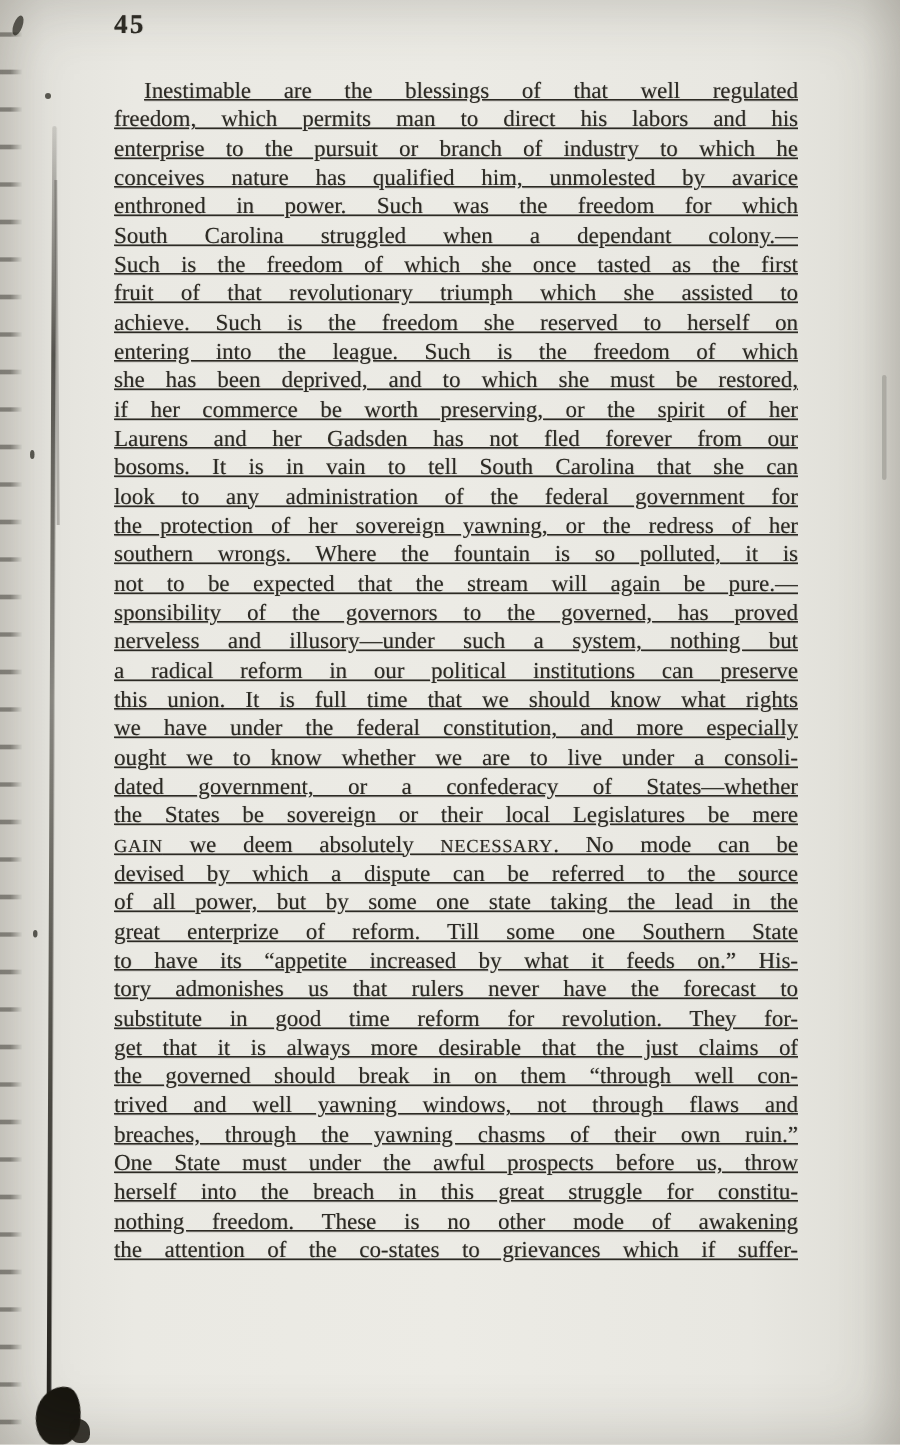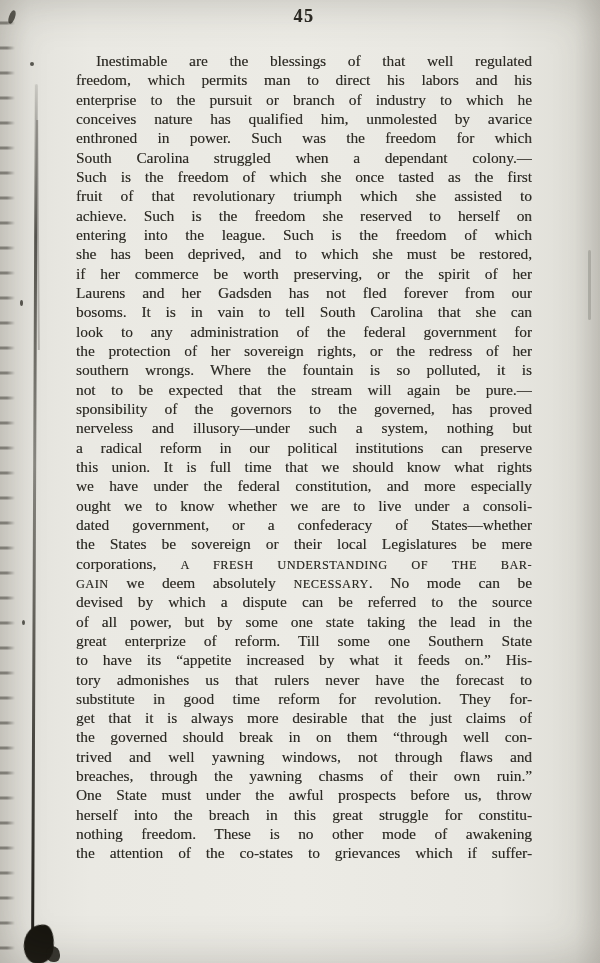--- a/index.html
+++ b/index.html
@@ -17,33 +17,34 @@
       #ecebe5 300px, #e8e7e1 500px, #e0dfd8 575px, #d3d1ca 600px);
   }
   .vignette {
     position: absolute; inset: 0;
     box-shadow: inset 0 0 45px rgba(70, 66, 55, 0.28);
     pointer-events: none;
   }
   .page-number {
     position: absolute;
     top: 6px; left: 76px; width: 456px;
-    text-align: center;
+    text-align: left;
     font-weight: bold;
     font-size: 18px;
     letter-spacing: 1.5px;
     color: var(--ink, #2c2a24);
     text-shadow: 0.3px 0.3px 0.6px rgba(44,42,36,0.55);
   }
   .page-body {
     position: absolute;
     top: 51px; left: 76px; width: 456px;
     color: var(--ink, #2c2a24);
     font-size: 15.3px;
     text-shadow: 0.3px 0.3px 0.6px rgba(44,42,36,0.45);
+    text-decoration: underline;
   }
   .line {
     height: 19.33px;
     line-height: 19.33px;
     text-align: justify;
     text-align-last: justify;
     overflow: hidden;
     white-space: normal;
   }
   .line.indent { text-indent: 20px; }
@@ -126,32 +127,31 @@
     <div class="line"><span>South Carolina struggled when a dependant colony.—</span></div>
     <div class="line"><span>Such is the freedom of which she once tasted as the first</span></div>
     <div class="line"><span>fruit of that revolutionary triumph which she assisted to</span></div>
     <div class="line"><span>achieve.  Such is the freedom she reserved to herself on</span></div>
     <div class="line"><span>entering into the league.  Such is the freedom of which</span></div>
     <div class="line"><span>she has been deprived, and to which she must be restored,</span></div>
     <div class="line"><span>if her commerce be worth preserving, or the spirit of her</span></div>
     <div class="line"><span>Laurens and her Gadsden has not fled forever from our</span></div>
     <div class="line"><span>bosoms.  It is in vain to tell South Carolina that she can</span></div>
     <div class="line"><span>look to any administration of the federal government for</span></div>
-    <div class="line"><span>the protection of her sovereign rights, or the redress of her</span></div>
+    <div class="line"><span>the protection of her sovereign yawning, or the redress of her</span></div>
     <div class="line"><span>southern wrongs.  Where the fountain is so polluted, it is</span></div>
     <div class="line"><span>not to be expected that the stream will again be pure.—</span></div>
     <div class="line"><span>sponsibility of the governors to the governed, has proved</span></div>
     <div class="line"><span>nerveless and illusory—under such a system, nothing but</span></div>
     <div class="line"><span>a radical reform in our political institutions can preserve</span></div>
     <div class="line"><span>this union.  It is full time that we should know what rights</span></div>
     <div class="line"><span>we have under the federal constitution, and more especially</span></div>
     <div class="line"><span>ought we to know whether we are to live under a consoli-</span></div>
     <div class="line"><span>dated government, or a confederacy of States—whether</span></div>
     <div class="line"><span>the States be sovereign or their local Legislatures be mere</span></div>
-    <div class="line"><span>corporations, </span><span class="smallcaps">A FRESH UNDERSTANDING OF THE BAR-</span></div>
     <div class="line"><span class="smallcaps">GAIN</span><span> we deem absolutely </span><span class="smallcaps">NECESSARY</span><span>.  No mode can be</span></div>
     <div class="line"><span>devised by which a dispute can be referred to the source</span></div>
     <div class="line"><span>of all power, but by some one state taking the lead in the</span></div>
     <div class="line"><span>great enterprize of reform.  Till some one Southern State</span></div>
     <div class="line"><span>to have its “appetite increased by what it feeds on.”  His-</span></div>
     <div class="line"><span>tory admonishes us that rulers never have the forecast to</span></div>
     <div class="line"><span>substitute in good time reform for revolution.  They for-</span></div>
     <div class="line"><span>get that it is always more desirable that the just claims of</span></div>
     <div class="line"><span>the governed should break in on them “through well con-</span></div>
     <div class="line"><span>trived and well yawning windows, not through flaws and</span></div>

